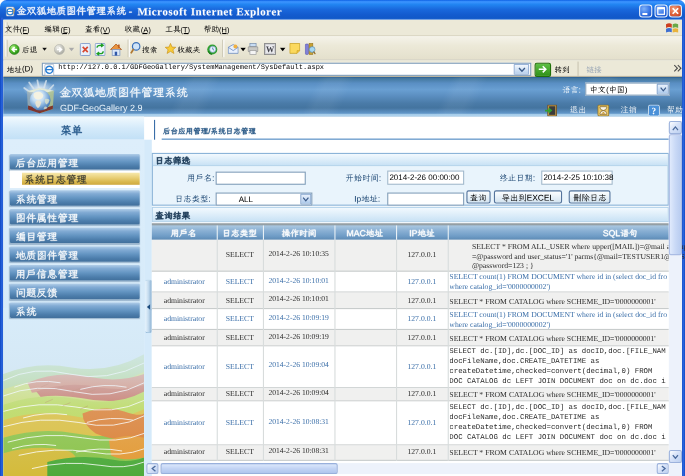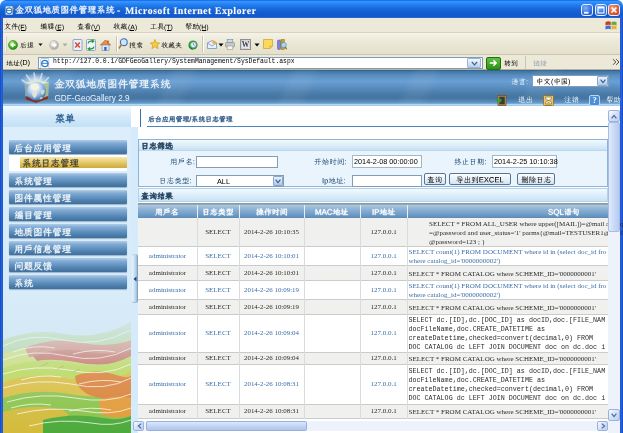--- a/index.html
+++ b/index.html
@@ -390,21 +390,21 @@
     <div style="position:absolute;left:9px;top:275.3px;width:118px;height:14px;background:linear-gradient(180deg,#b0cde8 0%,#82abd4 22%,#6495c2 50%,#4c7dab 78%,#416f9b 100%);border-radius:1px;box-shadow:0 1px 1px rgba(40,80,120,0.35);"></div>
     <div style="position:absolute;left:131px;top:127px;width:7px;height:306px;background:#d5eafa;"></div>
     <div style="position:absolute;left:131.5px;top:254px;width:6px;height:49px;background:linear-gradient(90deg,#eaf5fd,#c2daee 60%,#9cbcd8);border-right:1px solid #7aa4c8;border-top:1px solid #b8d4e8;border-bottom:1px solid #9cc0dc;border-radius:2px;box-sizing:border-box;"></div>
     <svg style="position:absolute;left:132.5px;top:276px" width="4" height="6" viewBox="0 0 4 6">
       <path d="M3.5 0.5 L0.5 3 L3.5 5.5 Z" fill="#1a4a7c"></path>
     </svg>
     <div style="position:absolute;left:138px;top:138.5px;width:470px;height:48.5px;background:#e9f4fc;border:1px solid #8cb4d8;box-sizing:border-box;"></div>
     <div style="position:absolute;left:139px;top:139.5px;width:468px;height:11.5px;background:linear-gradient(180deg,#f2f9fe,#e0effa 45%,#c9e2f5);border-bottom:1px solid #b8d6ec;box-sizing:border-box;"></div>
     <div style="position:absolute;left:196px;top:155.5px;width:82px;height:12px;background:#fff;border:1px solid #7f9db9;box-sizing:border-box;"></div>
     <div style="position:absolute;left:352px;top:154.5px;width:70px;height:13px;background:#fff;border:1px solid #a0b8cc;box-sizing:border-box;"></div>
-    <div style="position:absolute;left:354px;top:157px;font:7.3px 'Liberation Sans',sans-serif;color:#000;white-space:nowrap">2014-2-08 00:00:00</div>
+    <div style="position:absolute;left:354px;top:157px;font:7.3px 'Liberation Sans',sans-serif;color:#000;white-space:nowrap">2014-2-26 00:00:00</div>
     <div style="position:absolute;left:492px;top:154.5px;width:65px;height:13px;background:#fff;border:1px solid #a0b8cc;box-sizing:border-box;"></div>
     <div style="position:absolute;left:494px;top:157px;font:7.3px 'Liberation Sans',sans-serif;color:#000;white-space:nowrap">2014-2-25 10:10:38</div>
     <div style="position:absolute;left:196px;top:174.5px;width:88px;height:12px;background:#fff;border:1px solid #7f9db9;box-sizing:border-box;"></div>
     <div style="position:absolute;left:217px;top:176.5px;font:7.3px 'Liberation Sans',sans-serif;color:#000;">ALL</div>
     <div style="position:absolute;left:272.5px;top:175.5px;width:10.5px;height:10px;background:linear-gradient(180deg,#eaf2fc,#c5d9f2 60%,#aac8ea);border:1px solid #88a8d0;box-sizing:border-box;border-radius:1px;"></div>
     <svg style="position:absolute;left:275px;top:178.5px" width="6" height="5" viewBox="0 0 6 5">
       <path d="M0.6 0.7 L3 3.6 L5.4 0.7" fill="none" stroke="#3a5a88" stroke-width="1.1"></path>
     </svg>
     <div style="position:absolute;left:352px;top:174.5px;width:70px;height:12px;background:#fff;border:1px solid #7f9db9;box-sizing:border-box;"></div>
     <div style="position:absolute;left:423.5px;top:172.5px;width:22px;height:12.5px;background:linear-gradient(180deg,#fdfeff,#e8f1f8 50%,#d4e4f0);border:1px solid #55749c;box-sizing:border-box;border-radius:2px;"></div>

